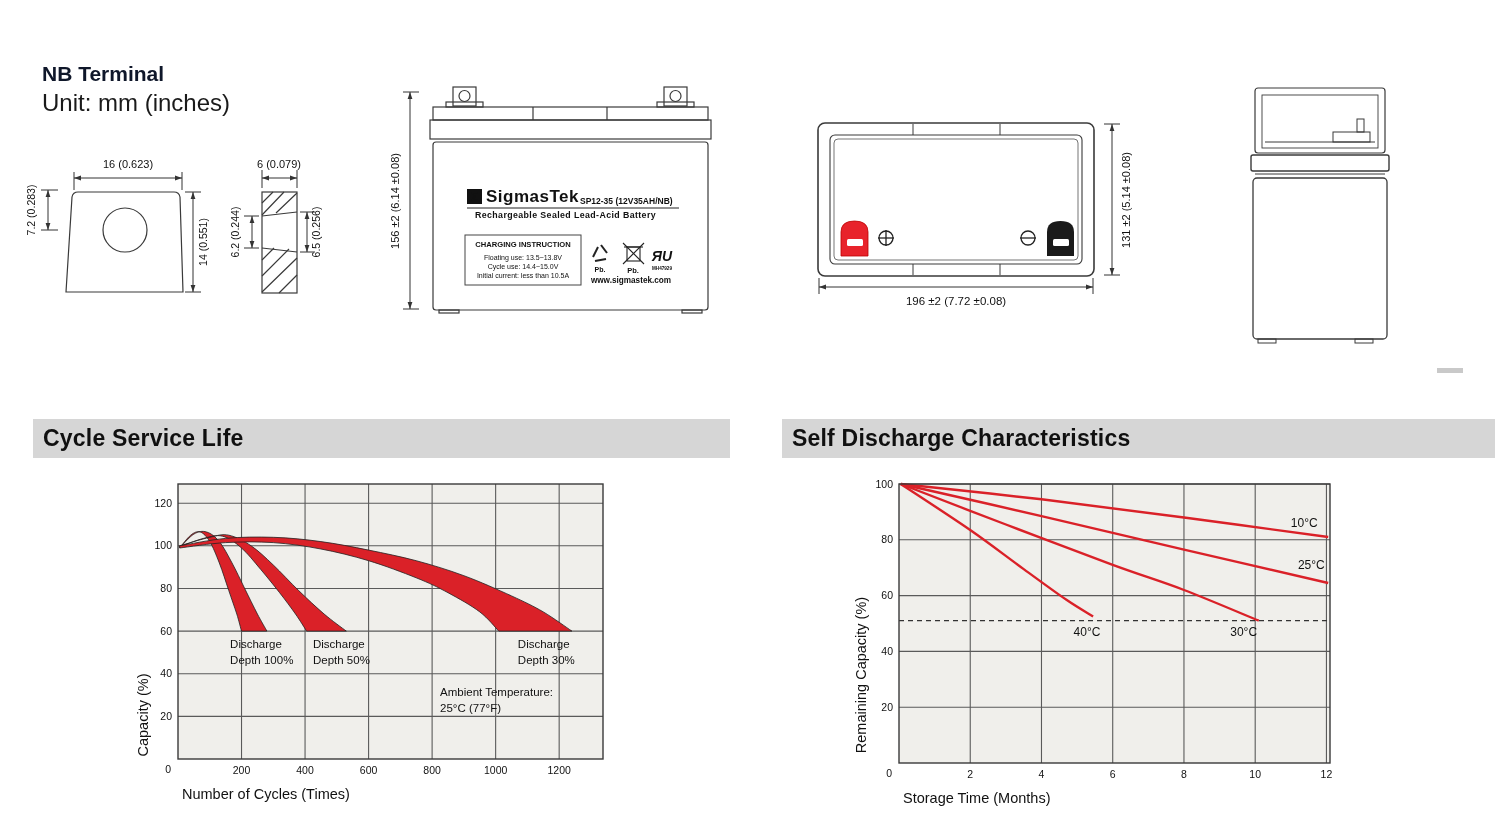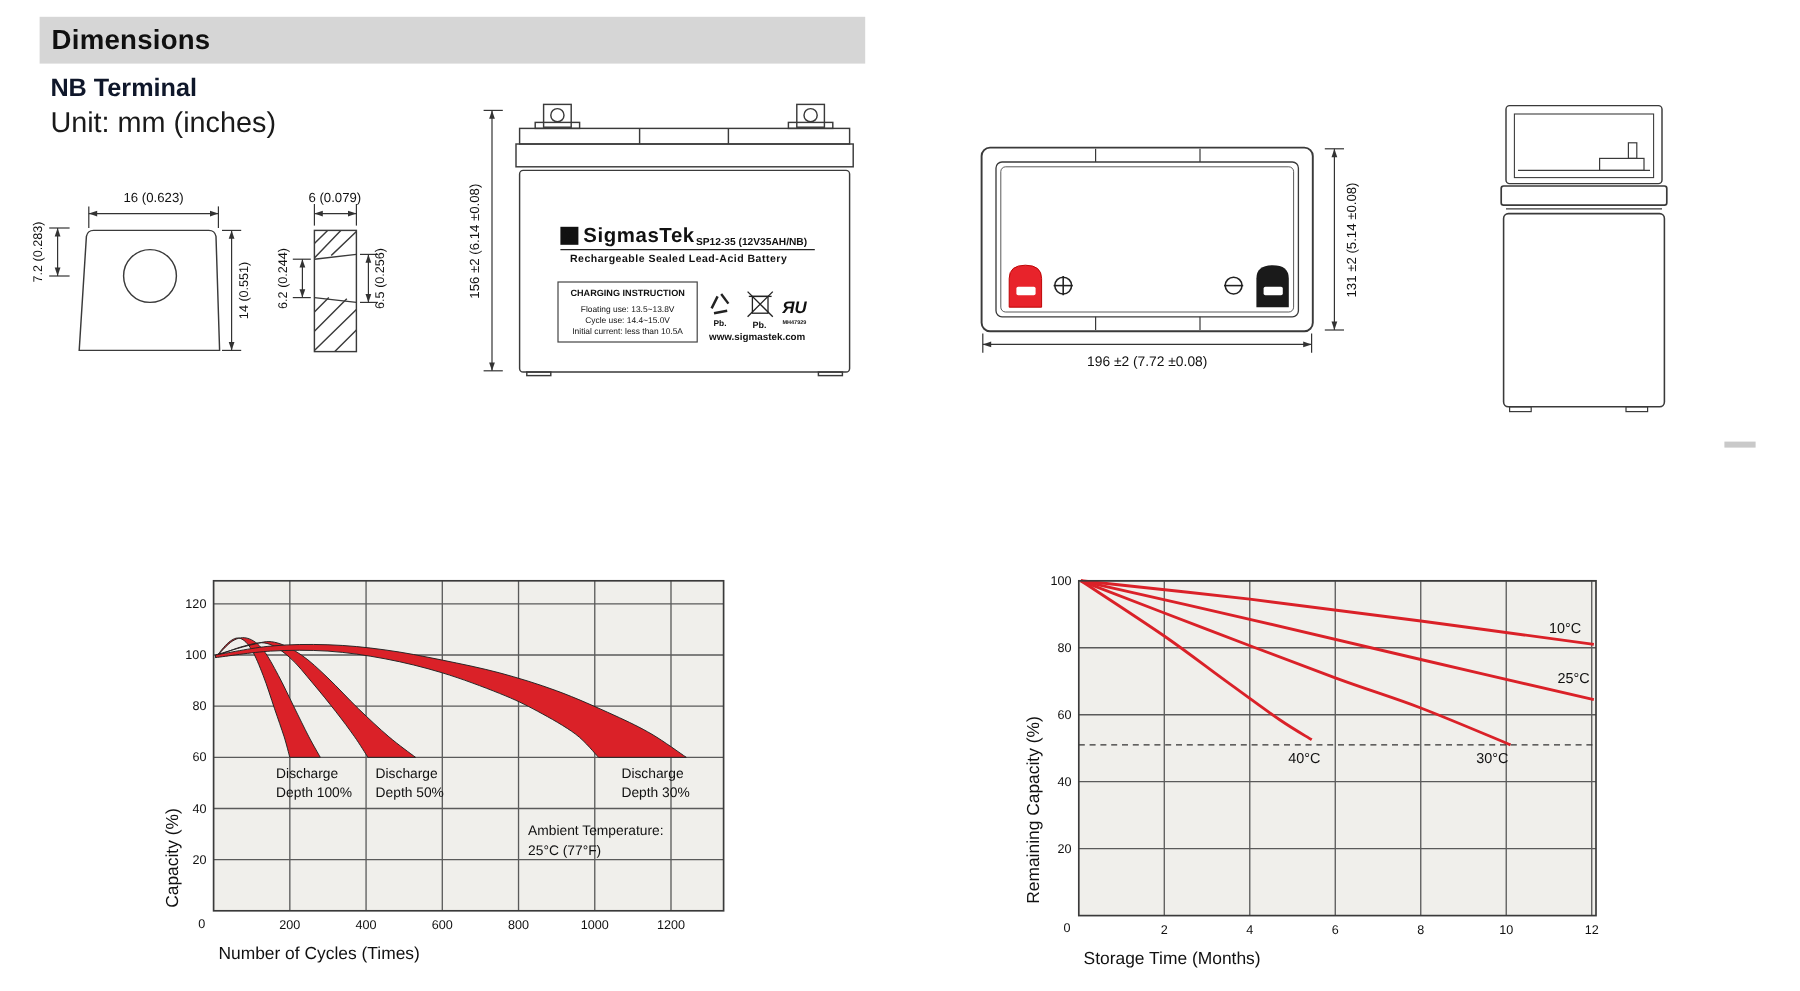--- a/index.html
+++ b/index.html
@@ -12,26 +12,27 @@
   .abs{position:absolute;}
   svg{overflow:visible;}
   svg text{font-family:"Liberation Sans",sans-serif;fill:#111;}
   .dash-right{position:absolute;background:#c9c9c9;}
 </style>
 </head>
 <body>
 
 <div class="page">
 
-  <div class="hdr" style="left:33px;top:14px;width:688px;height:39px;">Dimensions</div>
 
   <div class="sub-bold" style="left:42px;top:62px;">NB Terminal</div>
   <div class="sub-reg" style="left:42px;top:89px;">Unit: mm (inches)</div>
 
-
+  <div class="hdr" style="left:33px;top:419px;width:697px;height:39px;">Cycle Service Life</div>
+
+  <div class="hdr" style="left:782px;top:419px;width:713px;height:39px;">Self Discharge Characteristics</div>
 
   <div class="dash-right" style="left:1437px;top:368px;width:26px;height:5px;"></div>
 
   <svg class="abs" style="left:28px;top:148px;" width="335" height="170" viewBox="0 0 335 170">
     <g stroke="#3a3a3a" stroke-width="1.2" fill="none">
 
       <path d="M38,144 L44,49 Q45,44 50,44 L146,44 Q151,44 152,49 L155,144 Z"></path>
       <circle cx="97" cy="82" r="22"></circle>
 
       <rect x="234" y="44" width="35" height="101"></rect>

